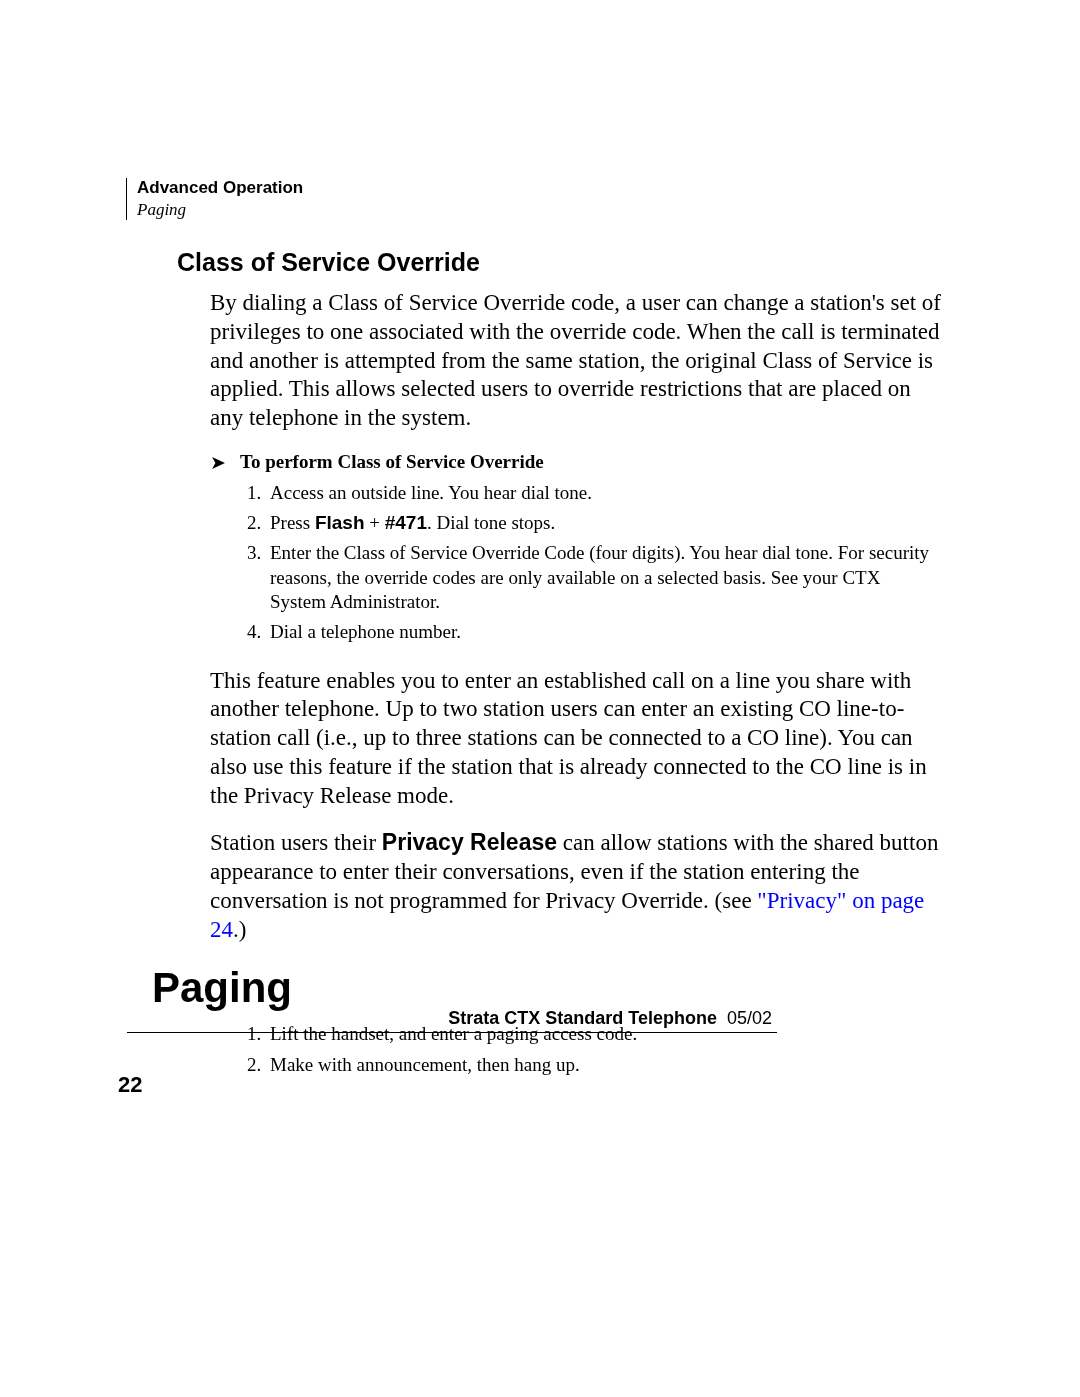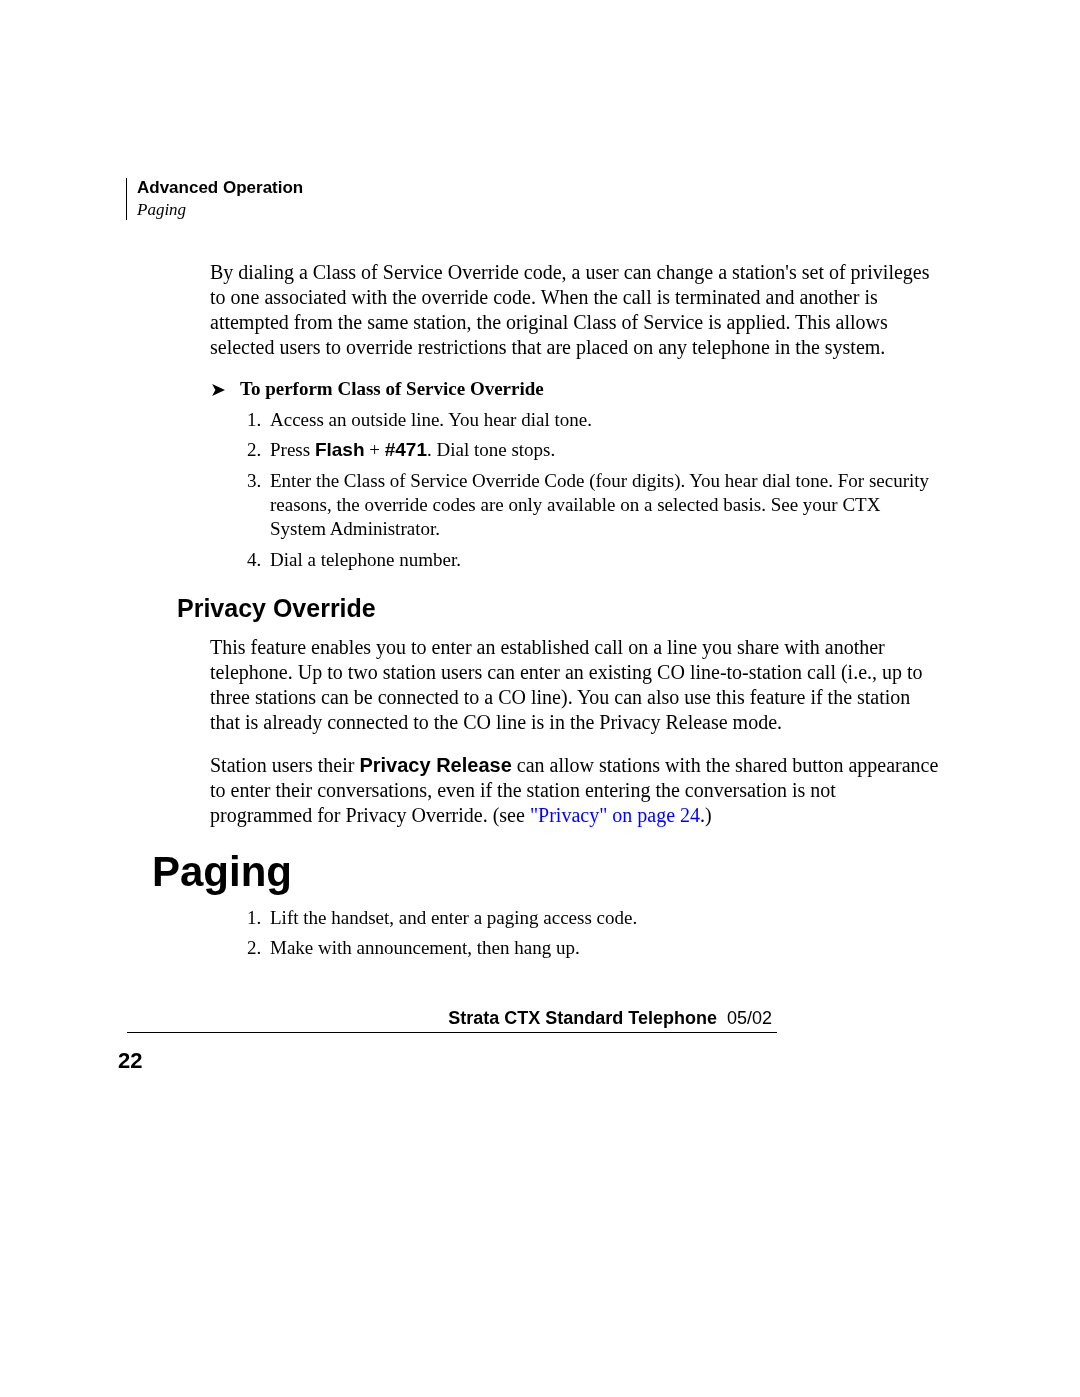--- a/index.html
+++ b/index.html
@@ -43,21 +43,21 @@
   .h2 {
     font-family: Arial, Helvetica, sans-serif;
     font-weight: bold;
     font-size: 25px;
     margin: 0 0 10px 25px;
   }
   .body-indent {
     margin-left: 58px;
   }
   .para {
-    font-size: 20px;
+    font-size: 23px;
     line-height: 1.25;
     margin: 12px 0 18px 0;
   }
   .proc-head {
     position: relative;
     font-family: "Times New Roman", Times, serif;
     font-weight: bold;
     font-size: 19px;
     margin: 0 0 8px 0;
     padding-left: 30px;
@@ -96,21 +96,21 @@
   .footer-rule {
     position: absolute;
     left: 127px;
     right: 127px;
     top: 1032px;
     border-top: 1px solid #000;
   }
   .page-number {
     position: absolute;
     left: 118px;
-    top: 1048px;
+    top: 1072px;
     font-family: Arial, Helvetica, sans-serif;
     font-weight: bold;
     font-size: 22px;
   }
   .footer-text {
     position: absolute;
     right: 132px;
     top: 1008px;
     font-family: Liberation Sans, sans-serif;
     font-weight: bold;
@@ -126,35 +126,35 @@
 
 <div class="page">
 
   <div class="header-block">
     <div class="header-chapter">Advanced Operation</div>
     <div class="header-section">Paging</div>
   </div>
 
   <div class="content">
 
+    <div class="h2">Class of Service Override</div>
     <div class="body-indent">
       <p class="para">By dialing a Class of Service Override code, a user can change a station's set of privileges to one associated with the override code. When the call is terminated and another is attempted from the same station, the original Class of Service is applied. This allows selected users to override restrictions that are placed on any telephone in the system.</p>
 
       <div class="proc-head">To perform Class of Service Override</div>
       <ol class="steps">
         <li>Access an outside line. You hear dial tone.</li>
         <li>
           <span>Press </span><span class="heavy">Flash</span><span> + </span><span class="heavy">#471</span><span>. Dial tone stops.</span>
         </li>
         <li>Enter the Class of Service Override Code (four digits). You hear dial tone. For security reasons, the override codes are only available on a selected basis. See your CTX System Administrator.</li>
         <li>Dial a telephone number.</li>
       </ol>
     </div>
 
-    <div class="h2">Privacy Override</div>
     <div class="body-indent">
       <p class="para">This feature enables you to enter an established call on a line you share with another telephone. Up to two station users can enter an existing CO line-to-station call (i.e., up to three stations can be connected to a CO line). You can also use this feature if the station that is already connected to the CO line is in the Privacy Release mode.</p>
       <p class="para">
         <span>Station users their </span><span class="heavy">Privacy Release</span><span> can allow stations with the shared button appearance to enter their conversations, even if the station entering the conversation is not programmed for Privacy Override. (see </span><span class="link">"Privacy" on page 24</span><span>.)</span>
       </p>
     </div>
 
     <div class="h1">Paging</div>
     <div class="body-indent">
 

